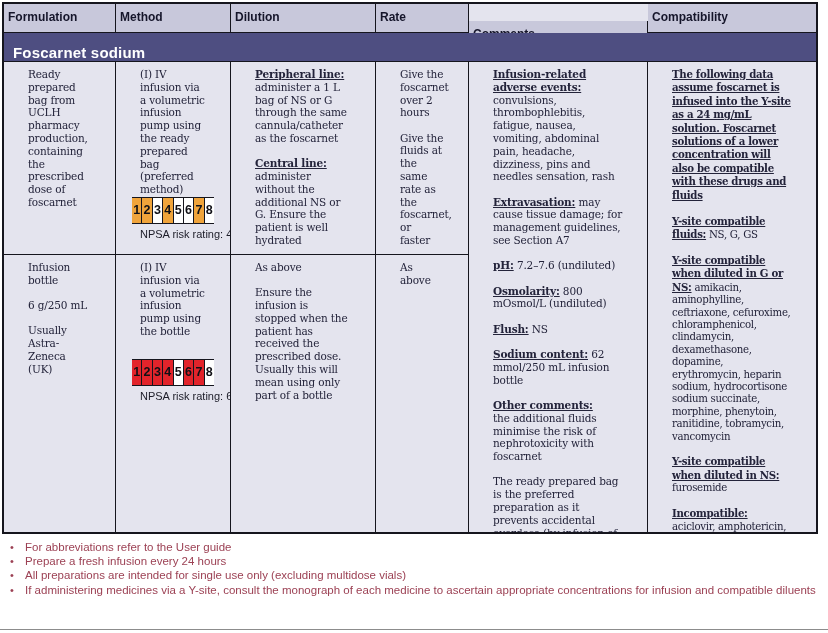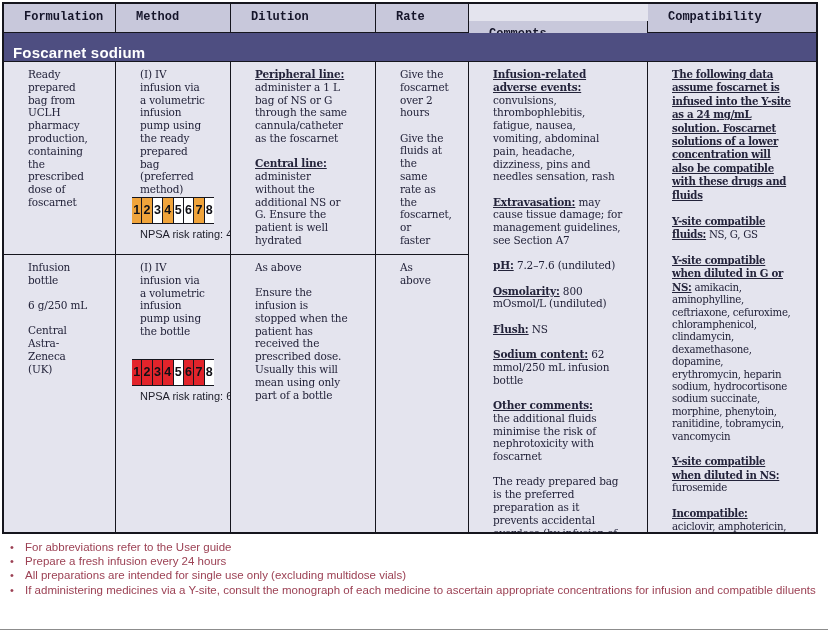--- a/index.html
+++ b/index.html
@@ -11,22 +11,22 @@
     border:2px solid #15151d;background:#e4e4ee;box-sizing:border-box;}
   .grid{display:grid;width:100%;height:100%;
     grid-template-columns:112px 115px 145px 93px 179px 168px;
     grid-template-rows:29px 29px 193px 277px;}
   .cell{box-sizing:border-box;background:#e4e4ee;border-right:1.5px solid #15151d;
     border-bottom:1.5px solid #15151d;padding:6px 24px;overflow:hidden;
     font-size:10.5px;line-height:12.8px;letter-spacing:-0.15px;color:#23233a;}
   .cell p{margin:0 0 12.5px 0;white-space:pre-line;}
   .cell p:last-child{margin-bottom:0;}
   .b{font-weight:bold;text-decoration:underline;}
-  .hcell{background:#c8c8db;font-family:Liberation Mono, monospace;font-weight:bold;
-    font-size:12px;color:#15152a;padding:7px 20px;letter-spacing:0;}
+  .hcell{background:#c8c8db;font-family:Liberation Sans, sans-serif;font-weight:bold;
+    font-size:12px;color:#15152a;padding:7px 4px;letter-spacing:0;}
   .no-r{border-right:none;}
   .no-b{border-bottom:none;}
 
   .band{grid-column:1/7;background:#4e4e81;border-bottom:1.5px solid #15151d;
     color:#ffffff;font-family:"Liberation Sans",sans-serif;font-weight:bold;
     font-size:15px;letter-spacing:0.2px;display:flex;align-items:flex-end;
     padding:0 9px;box-sizing:border-box;}
 
   
   .c-h1{grid-column:1;grid-row:1;} .c-h2{grid-column:2;grid-row:1;}
@@ -101,21 +101,21 @@
           <p><span class="b">Central line:</span><span> administer without the additional NS or G. Ensure the patient is well hydrated</span></p>
         </div>
       <div class="cell c-rate1">
           <p><span>Give the foscarnet over 2 hours</span></p>
           <p><span>Give the fluids at the same rate as the foscarnet, or faster</span></p>
         </div>
 
       <div class="cell c-form2 no-b">
           <p><span>Infusion bottle</span></p>
           <p><span>6 g/250 mL</span></p>
-          <p><span>Central
+          <p><span>Usually
 Astra-Zeneca (UK)</span></p>
         </div>
       <div class="cell c-meth2 no-b">
         <div>
             <p><span>(I) IV infusion via a volumetric infusion pump using the bottle</span></p>
           </div>
         <div class="risk gap2">
             <div class="box" style="background: rgb(226, 36, 43);">1</div>
             <div class="box" style="background: rgb(226, 36, 43);">2</div>
             <div class="box" style="background: rgb(226, 36, 43);">3</div>

